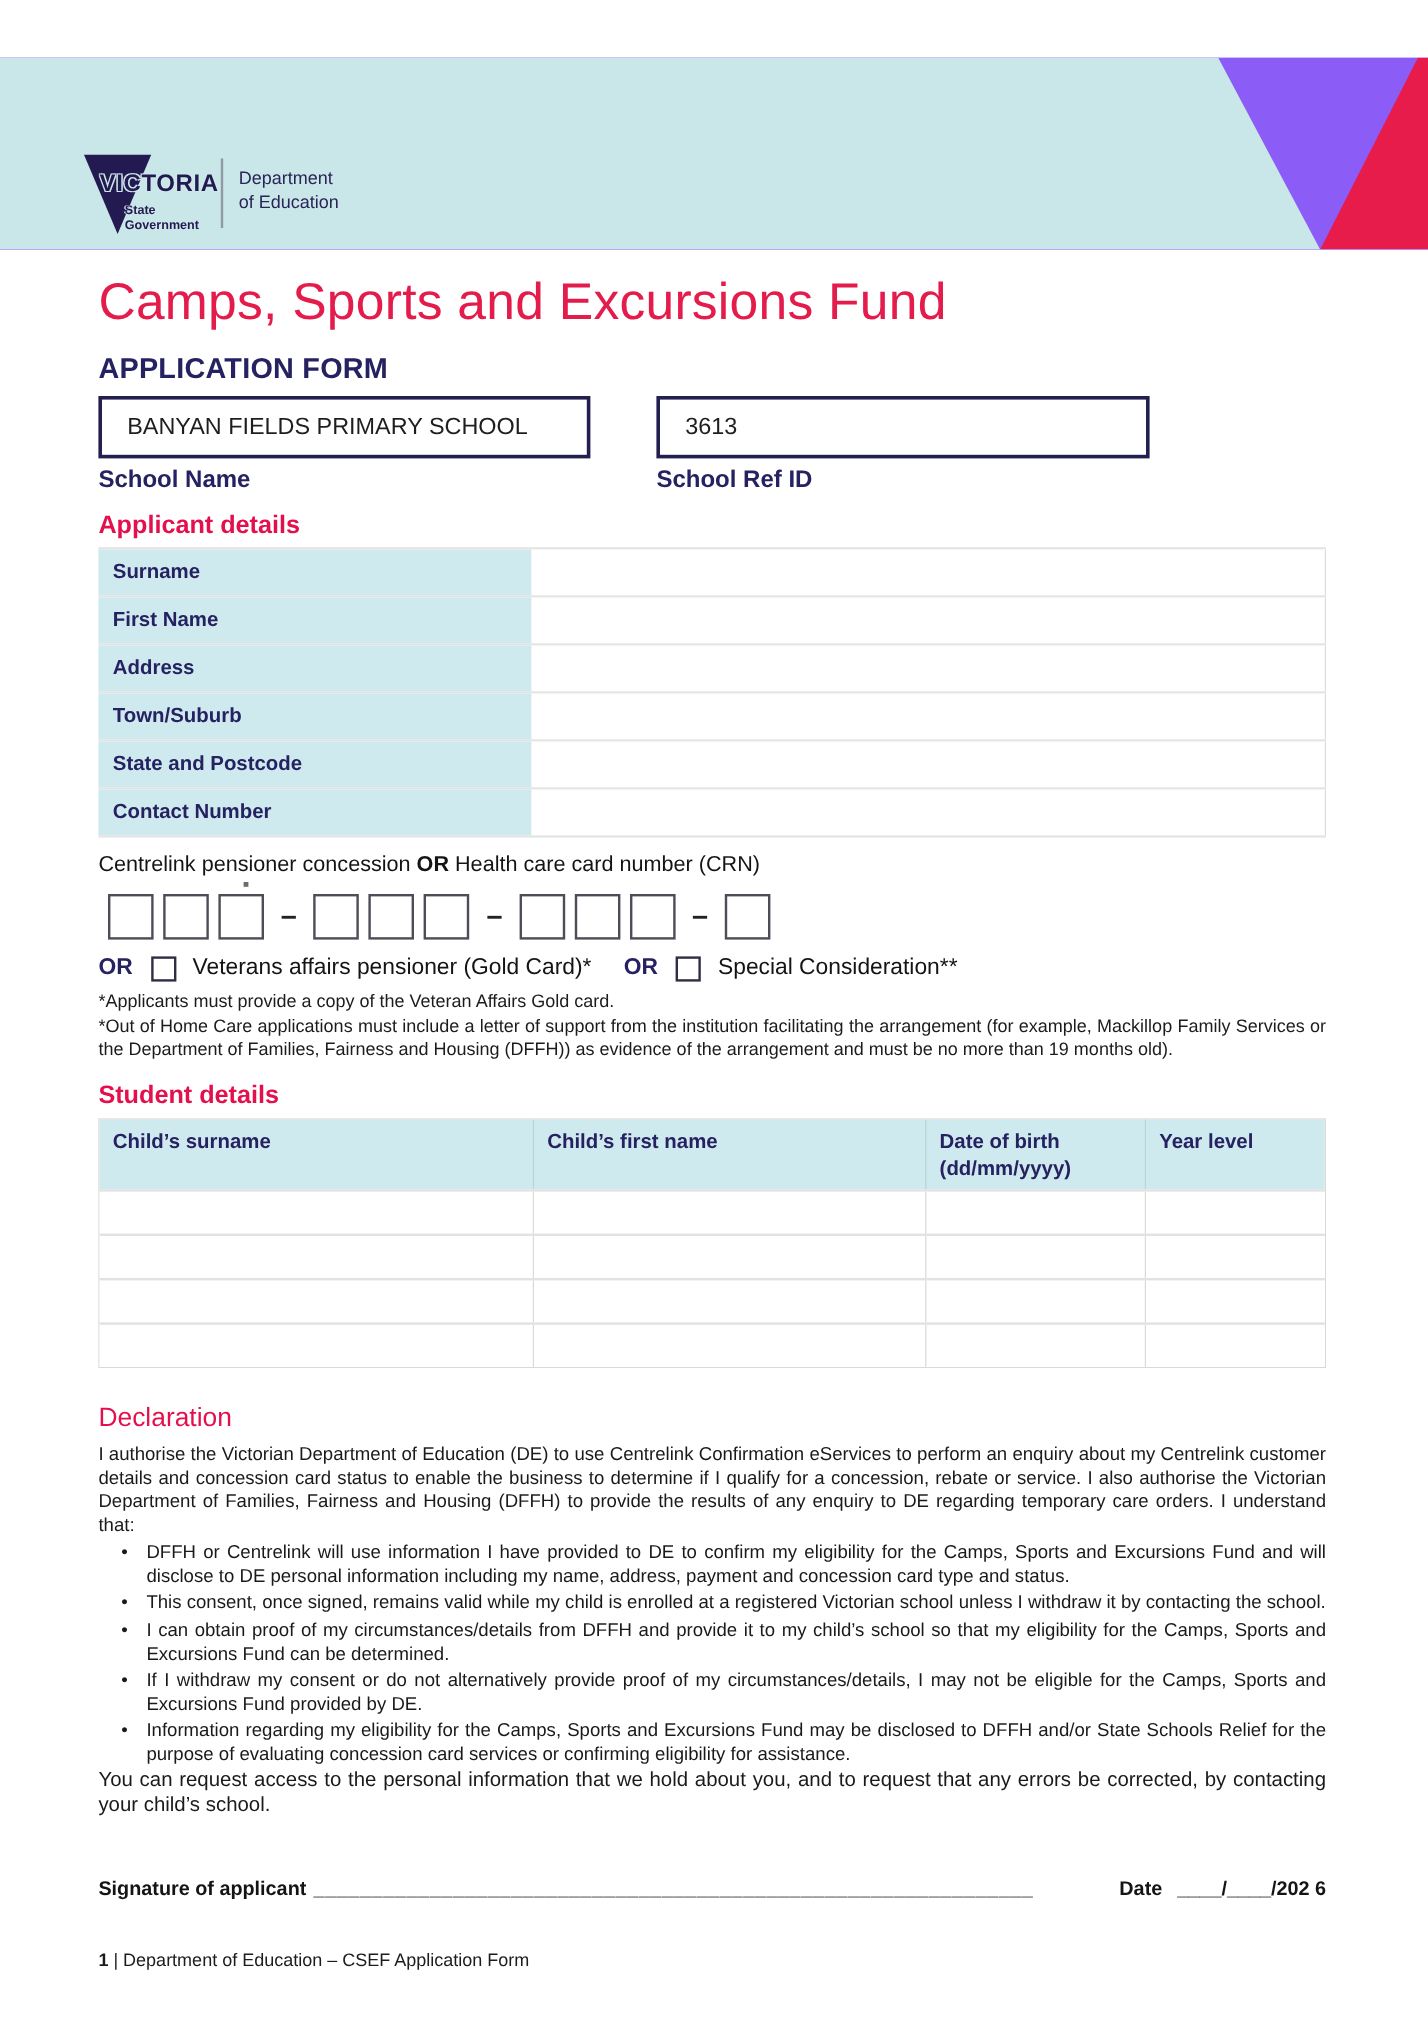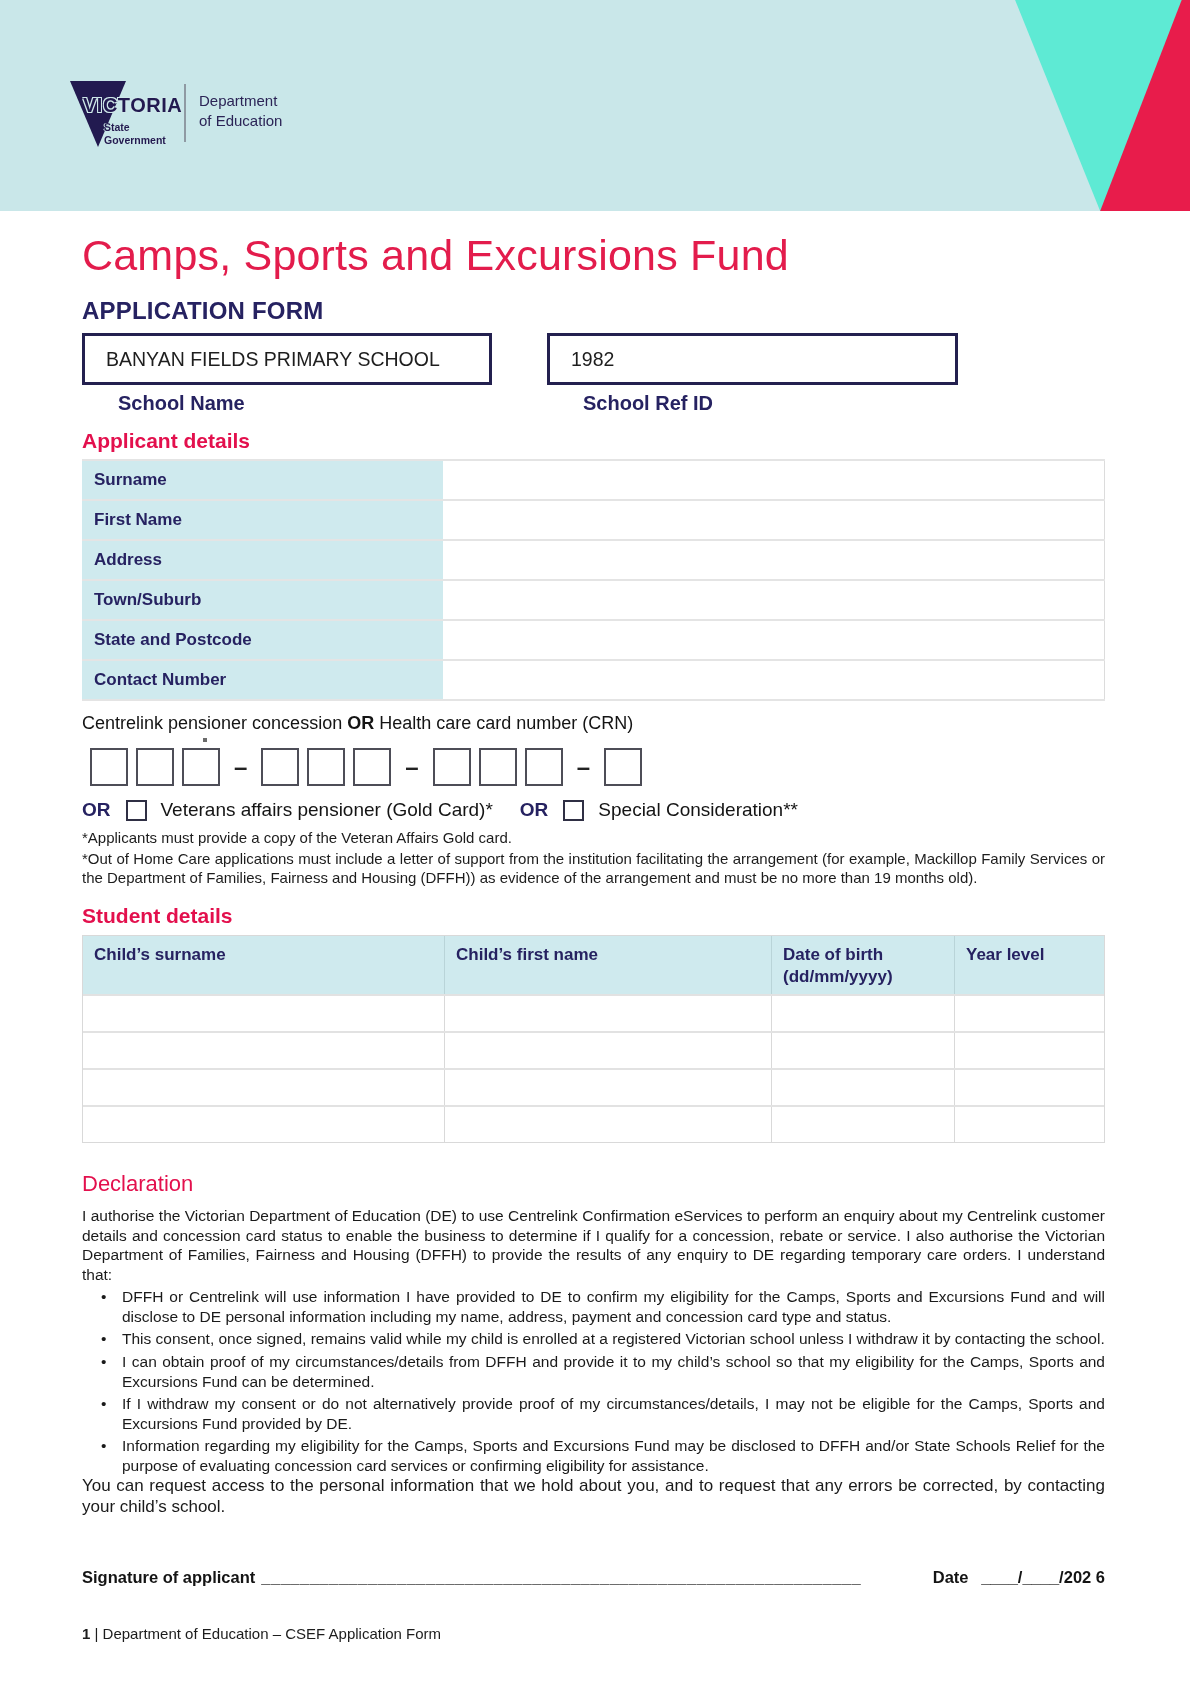--- a/index.html
+++ b/index.html
@@ -1,21 +1,21 @@
 <!DOCTYPE html>
 <html><head>
 <meta charset="utf-8">
 <style>
   * { margin:0; padding:0; box-sizing:border-box; }
   html,body { background:#ffffff; }
   body { font-family:"Liberation Sans", sans-serif; color:#1e1e1e; }
   .page { position:relative; width:1190px; height:1684px; margin:0 auto; background:#fff; overflow:hidden; }
 
   
-  .header { position:relative; width:100%; height:211px; background:#5eead4; }
+  .header { position:relative; width:100%; height:160px; background:#8b5cf6;margin-top:48px; }
   .header-teal { position:absolute; inset:0; background:#c9e7e9;
       clip-path:polygon(0 0, 85.3% 0, 92.45% 100%, 0 100%); }
   .header-red { position:absolute; inset:0; background:#e81c4b;
       clip-path:polygon(99.3% 0, 100% 0, 100% 100%, 92.45% 100%); }
 
   .logo { position:absolute; left:68px; top:78px; width:260px; height:72px; }
   .logo-tri { position:absolute; left:2px; top:3px; width:0; height:0;
       border-left:28px solid transparent; border-right:28px solid transparent;
       border-top:66px solid #221a50; }
   .logo-brand { position:absolute; left:15px; top:16px; font-size:20px; font-weight:800;
@@ -31,21 +31,21 @@
   .content { padding:0 85px 0 82px; }
 
   .doc-title { margin-top:20px; font-size:43px; font-weight:400; color:#e31c4c; letter-spacing:.2px; }
   .doc-subtitle { margin-top:17px; font-size:24px; font-weight:700; color:#262261; letter-spacing:.2px; }
 
   .school-row { margin-top:8px; display:flex; }
   .school-box { width:410px; height:52px; border:3px solid #23204f; display:flex; align-items:center;
       padding-left:21px; font-size:19.5px; color:#1e1e1e; background:#fff; }
   .school-box.ref { width:411px; }
   .school-col + .school-col { margin-left:55px; }
-  .school-label { margin-top:7px; font-size:20px; font-weight:700; color:#262261;margin-left:36px; }
+  .school-label { margin-top:7px; font-size:20px; font-weight:700; color:#262261; }
 
   .section-red { margin-top:14px; font-size:21px; font-weight:700; color:#e3104d; }
 
   
   .app-table { margin-top:6px; border-top:2px solid #e4e4e4; }
   .app-row { display:flex; height:40px; border-bottom:2px solid #e4e4e4; }
   .app-label { width:361px; background:#cfeaee; display:flex; align-items:center;
       padding-left:12px; font-size:17px; font-weight:700; color:#262261; }
   .app-value { flex:1; background:#fff; border-right:1px solid #dcdcdc; }
 
@@ -126,21 +126,21 @@
 
     <div class="doc-title">Camps, Sports and Excursions Fund</div>
     <div class="doc-subtitle">APPLICATION FORM</div>
 
     <div class="school-row">
       <div class="school-col">
         <div class="school-box">BANYAN FIELDS PRIMARY SCHOOL</div>
         <div class="school-label">School Name</div>
       </div>
       <div class="school-col">
-        <div class="school-box ref">1982</div>
+        <div class="school-box ref">3613</div>
         <div class="school-label">School Ref ID</div>
       </div>
     </div>
 
     <div class="section-red">Applicant details</div>
     <div class="app-table">
       <div class="app-row">
         <div class="app-label">Surname</div>
         <div class="app-value"></div>
       </div>

